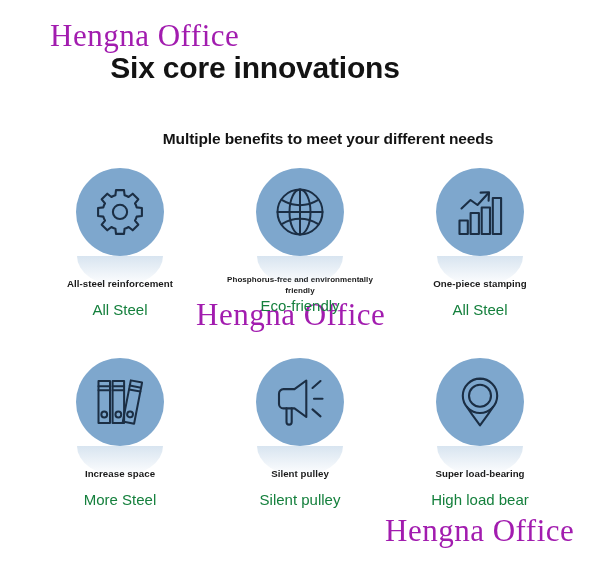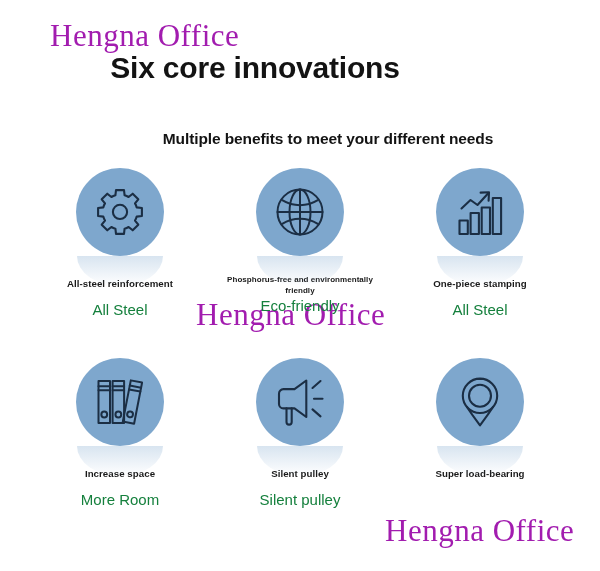--- a/index.html
+++ b/index.html
@@ -260,21 +260,21 @@
                   <line x1="31.7" y1="9.3" x2="43.2" y2="9.3"></line>
                   <line x1="31.7" y1="13.2" x2="43.2" y2="13.2"></line>
                   <circle cx="37.45" cy="37.5" r="2.9"></circle>
                 </g>
               </svg>
             </span>
           </div>
           <div class="reflection"></div>
         </div>
         <div class="cap-strong">Increase space</div>
-        <div class="cap-soft">More Room</div>
+        <div class="cap-soft">More Steel</div>
       </div>
 
       <div class="cell">
         <div class="disc-wrap">
           <div class="disc">
             <span>
               <svg width="52" height="52" viewBox="0 0 52 52" fill="none" stroke="#1b2e44" stroke-width="2.1" stroke-linejoin="round" stroke-linecap="round">
                 <path d="M5.0 17.5 A4.4 4.4 0 0 1 9.4 13.1 L20.5 13.1 L32.3 4.5 L32.3 41.0 L20.5 32.4
                          L9.4 32.4 A4.4 4.4 0 0 1 5.0 28.0 Z"></path>
                 <path d="M12.5 32.4 L12.5 46.0 A2.6 2.6 0 0 0 17.7 46.0 L17.7 32.4"></path>
@@ -297,17 +297,18 @@
               <svg width="48" height="52" viewBox="0 0 48 52" fill="none" stroke="#1b2e44" stroke-width="2.1" stroke-linejoin="round" stroke-linecap="round">
                 <path d="M24 2.6 A17.2 17.2 0 0 0 24 37.0 A17.2 17.2 0 0 0 24 2.6 Z"></path>
                 <path d="M10.9 30.8 C14.0 36.0 20.0 44.0 24 49.3 C28.0 44.0 34.0 36.0 37.1 30.8"></path>
                 <circle cx="24" cy="19.8" r="11.0"></circle>
               </svg>
             </span>
           </div>
           <div class="reflection"></div>
         </div>
         <div class="cap-strong">Super load-bearing</div>
+        <div class="cap-soft">High load bear</div>
       </div>
     </div>
 
   </div>
 </div>
 
 </body></html>

